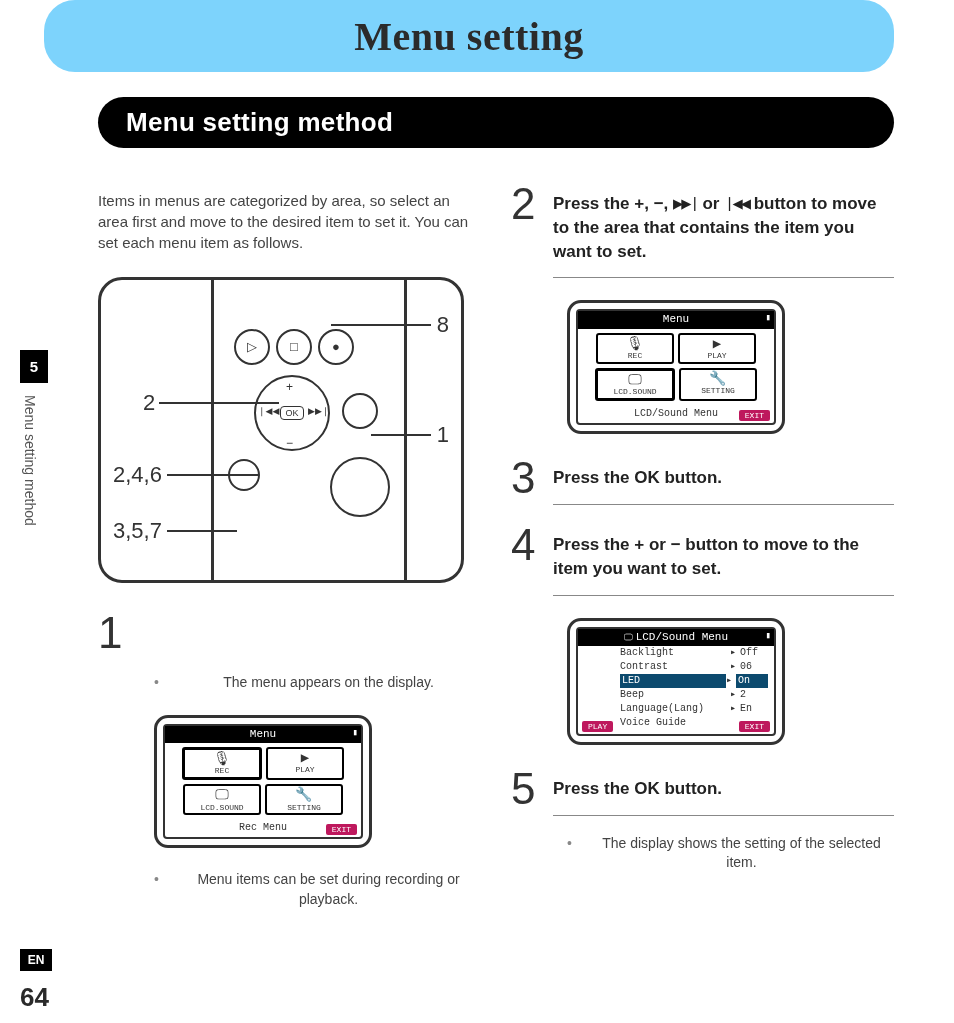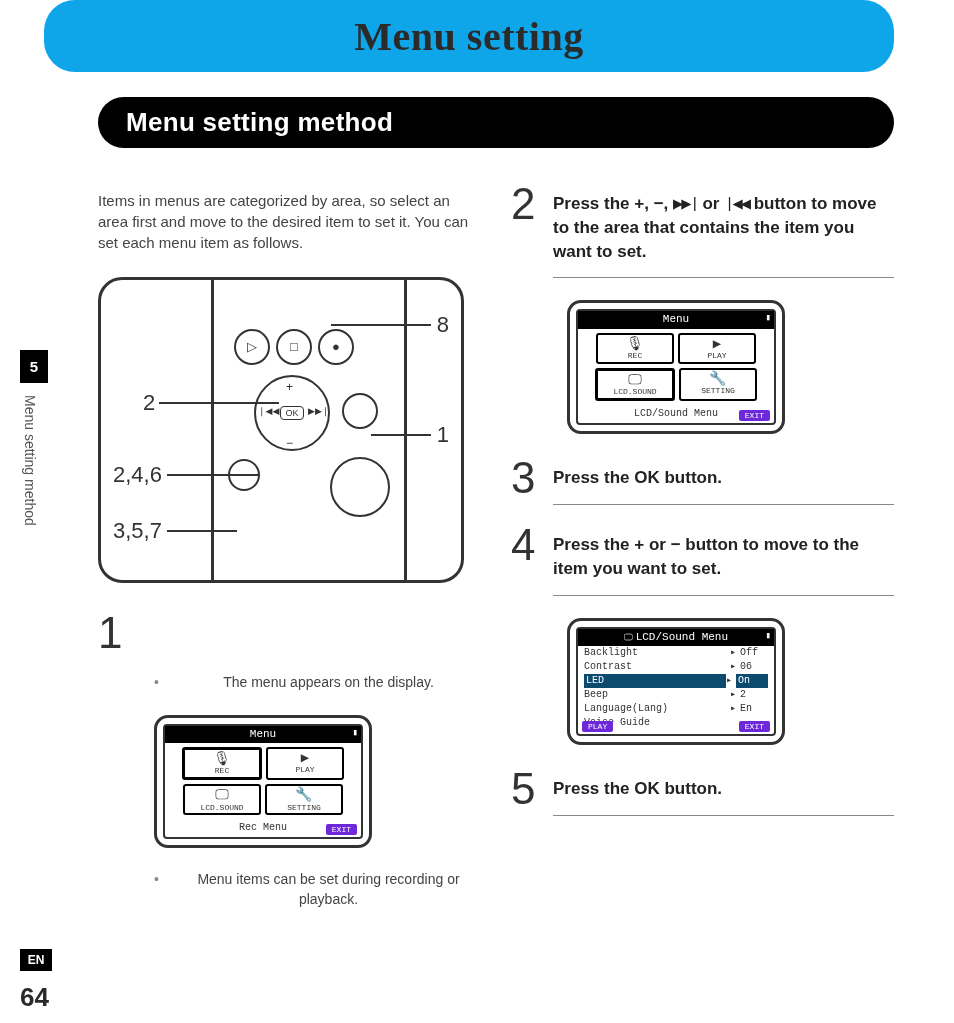--- a/index.html
+++ b/index.html
@@ -10,21 +10,21 @@
     width: 954px;
     background: #fff;
   }
   .page {
     position: relative;
     width: 954px;
     height: 1023px;
     background: #fff;
   }
   .header-bar {
-    background: #0ea5e9;
+    background: #7dd3fc;
     margin: 0 60px 0 44px;
     height: 72px;
     display: flex;
     align-items: center;
     justify-content: center;
     border-radius: 31px;
   }
   .header-bar h1 {
     font-family: "Times New Roman", Georgia, serif;
     font-weight: bold;
@@ -174,35 +174,35 @@
   .lcd-cell.sel { border-width:3px; }
   .lcd-cell .ic { font-size: 14px; display:block; }
   .lcd-foot {
     padding: 2px 4px;
     font-size: 10px;
     text-align:center;
     position:relative;
   }
   .lcd-foot .exit,.lcd-foot .back {
     position:absolute;
-    background:#6d28d9; color:#fff;
+    background:#be185d; color:#fff;
     font-size:8px;
     padding: 0 6px;
     border-radius:2px;
   }
   .lcd-foot .exit { right:4px; bottom:2px; }
   .lcd-foot .back { left:4px; bottom:2px; }
 
   .lcd-list .row {
     display:flex;
     padding: 0 6px;
     font-size:10px;
     align-items:center;
   }
-  .lcd-list .row .k { flex:1; }
+  .lcd-list .row .k { flex:1;margin-left:36px; }
   .lcd-list .row .arr { width:10px; }
   .lcd-list .row .v { width:28px; }
   .lcd-list .row.sel .k,
   .lcd-list .row.sel .v {
     background:#0c4a6e; color:#fff;
     padding: 0 2px;
   }
 
   
   .side-tab {
@@ -397,15 +397,18 @@
             </div>
         </div>
       </div>
 
       <div class="step">
         <div class="num">5</div>
         <div class="text">
           <span>Press the </span><b>OK</b><span> button.</span>
         </div>
       </div>
+      <ul class="bullets">
+        <li>The display shows the setting of the selected item.</li>
+      </ul>
     </div>
   </div>
 </div>
 
 </body></html>

